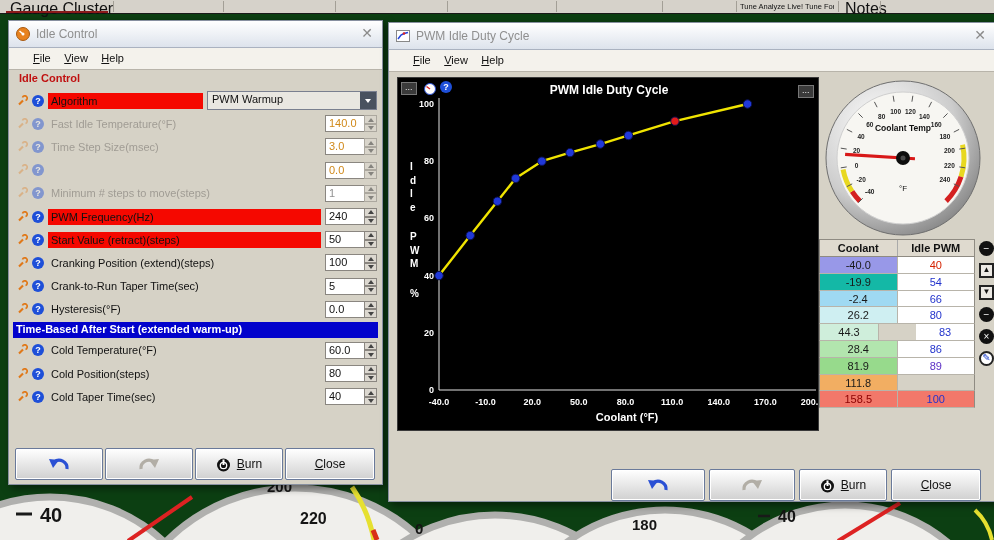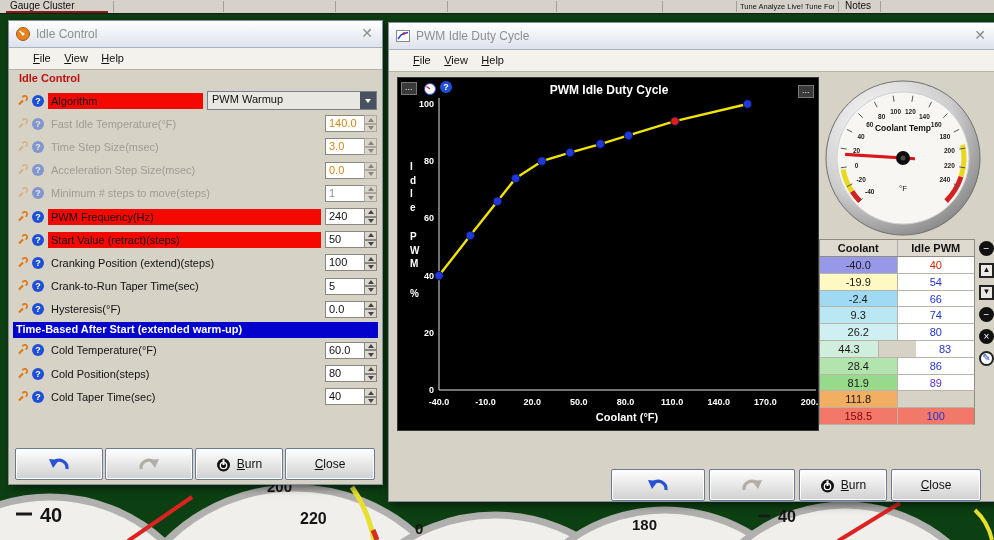--- a/index.html
+++ b/index.html
@@ -2,21 +2,21 @@
 <html><head>
 <meta charset="utf-8">
 <style>
   html,body{margin:0;padding:0;}
   body{width:994px;height:540px;position:relative;overflow:hidden;background:#0c3f12;
        font-family:"Liberation Sans",sans-serif;-webkit-font-smoothing:antialiased;}
   svg text{font-family:"Liberation Sans",sans-serif;}
 
   
   .tabbar{position:absolute;left:0;top:0;width:994px;height:13px;background:#d6d2ca;border-bottom:1px solid #1a1a1a;z-index:4;}
-  .tab-label{position:absolute;top:0;font-size:10px;color:#111;white-space:nowrap;}
+  .tab-label{position:absolute;top:0;font-size:16px;color:#111;white-space:nowrap;}
   .tab-label.small{font-size:7.5px;top:2px;max-width:94px;overflow:hidden;}
   .tab-sep{position:absolute;top:1px;height:11px;width:1px;background:#a39f96;}
   .tab-underline{position:absolute;left:6px;top:11px;width:102px;height:2px;background:#8b1a1a;}
 
   
   #bottom-gauges{position:absolute;left:0;top:470px;z-index:1;}
 
   
   .window{position:absolute;background:#d6d2c6;border:1px solid #8890a0;box-shadow:3px 3px 8px rgba(0,0,0,.5);z-index:5;}
   .titlebar{height:26px;background:linear-gradient(#ffffff,#dde3ec);border-bottom:1px solid #aab2c0;position:relative;}
@@ -207,21 +207,20 @@
             </span>
       </span>
     </span>
   </div>
       <div class="row dis">
     <svg class="wrench" viewBox="0 0 12 12">
       <path d="M3 9.5 L7 5.5" stroke="#e07818" stroke-width="2.2" fill="none"></path>
       <path d="M6.5 2.5 A2.4 2.4 0 1 1 9.5 5.5" stroke="#e07818" stroke-width="1.7" fill="none"></path>
     </svg>
     <span class="helpi">?</span>
-    <span class="row-label">Acceleration Step Size(msec)</span>
 
     <span class="spin" style="display: flex;">
       <span class="spinval val-orange">0.0</span>
       <span class="spinbtns">
         <span class="sb">
               <i class="tri-up"></i>
             </span>
         <span class="sb">
               <i class="tri-dn"></i>
             </span>
@@ -556,30 +555,26 @@
   <div id="clt-table">
       <div class="tbl-h">
         <span class="tbl-hc">Coolant</span>
         <span class="tbl-hc">Idle PWM</span>
       </div>
       <div class="tbl-r">
         <span class="tbl-c" style="background: rgb(152, 152, 232); color: rgb(26, 26, 26);">-40.0</span>
         <span class="tbl-c" style="background: rgb(255, 255, 255); color: rgb(212, 34, 0);">40</span>
       </div>
       <div class="tbl-r">
-        <span class="tbl-c" style="background: #fef9c3; color: rgb(26, 26, 26);">-19.9</span>
+        <span class="tbl-c" style="background: #14b8a6; color: rgb(26, 26, 26);">-19.9</span>
         <span class="tbl-c" style="background: rgb(255, 255, 255); color: rgb(34, 51, 204);">54</span>
       </div>
       <div class="tbl-r">
         <span class="tbl-c" style="background: rgb(159, 217, 242); color: rgb(26, 26, 26);">-2.4</span>
         <span class="tbl-c" style="background: rgb(255, 255, 255); color: rgb(34, 51, 204);">66</span>
-      </div>
-      <div class="tbl-r">
-        <span class="tbl-c" style="background: rgb(185, 231, 244); color: rgb(26, 26, 26);">9.3</span>
-        <span class="tbl-c" style="background: rgb(255, 255, 255); color: rgb(34, 51, 204);">74</span>
       </div>
       <div class="tbl-r">
         <span class="tbl-c" style="background: rgb(207, 239, 242); color: rgb(26, 26, 26);">26.2</span>
         <span class="tbl-c" style="background: rgb(255, 255, 255); color: rgb(34, 51, 204);">80</span>
       </div>
       <div class="tbl-r">
         <span class="tbl-c" style="background: rgb(207, 238, 219); color: rgb(26, 26, 26);">44.3</span>
         <span class="tbl-c" style="background: rgb(255, 255, 255); color: rgb(34, 51, 204); margin-left: 37px;">83</span>
       </div>
       <div class="tbl-r">

